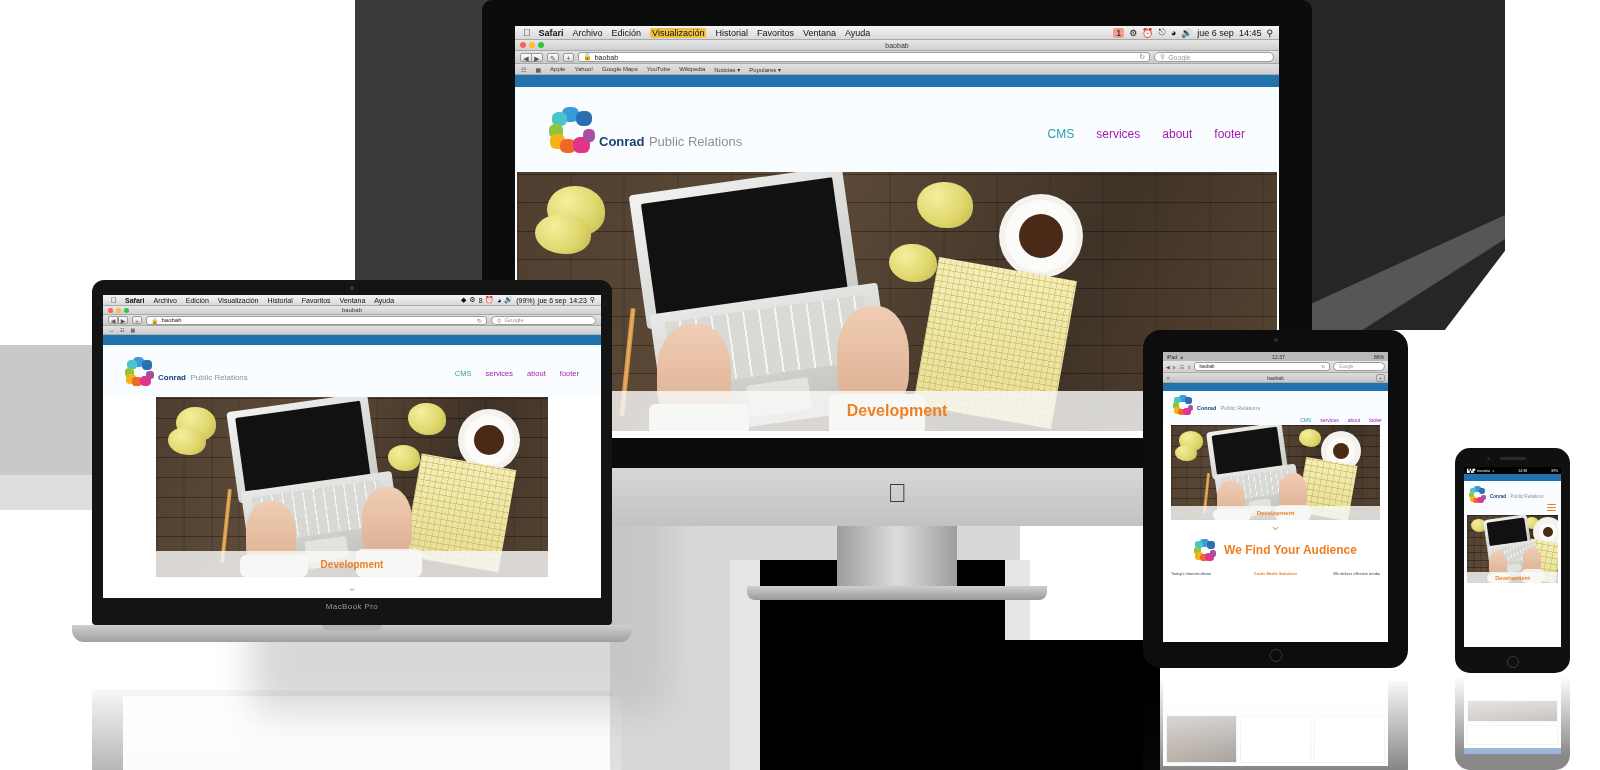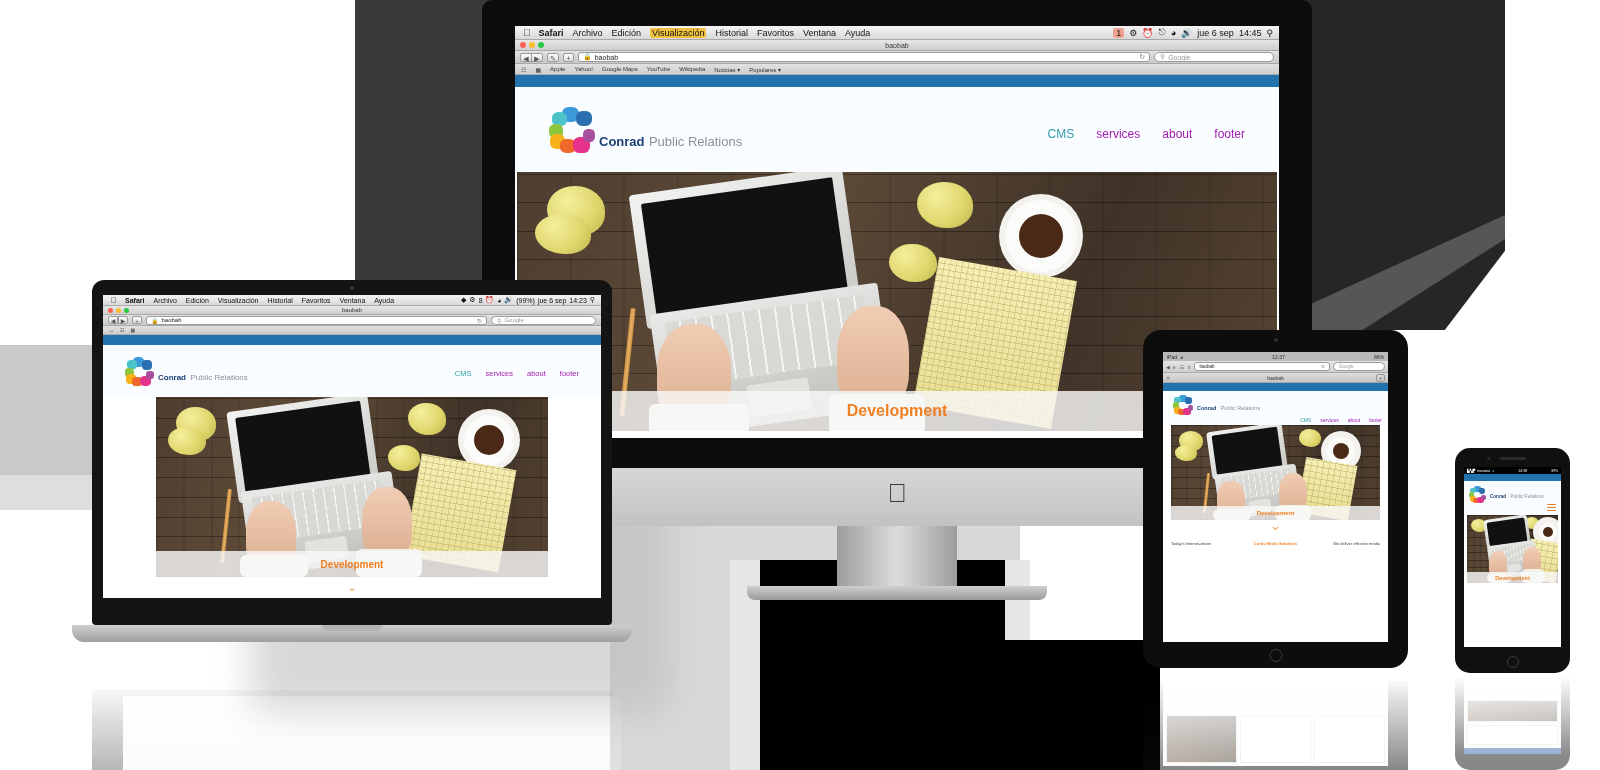--- a/index.html
+++ b/index.html
@@ -465,20 +465,21 @@
             <div class="cuff" style="left:84px;top:158px;width:68px;height:22px"></div>
             <div class="cuff" style="left:200px;top:152px;width:66px;height:28px"></div>
           </div>
           <div class="hero-band" style="height:26px">
             <span class="hero-band-label" style="font-size:10px">Development</span>
           </div>
         </div>
         <div class="chev" style="font-size:11px;margin-top:4px">⌄</div>
       </div>
     </div>
+    <div class="mbplabel">MacBook Pro</div>
     <div class="hinge"></div>
     <div class="notch"></div>
   </div>
 
   <div class="device" id="ipad">
     <div class="bezel"></div>
     <div class="cam"></div>
     <div class="screen">
 
       <div class="ipad-status" style="height:9px;font-size:5px;">
@@ -559,20 +560,33 @@
             <div class="cuff" style="left:42px;top:84px;width:38px;height:12px"></div>
             <div class="cuff" style="left:104px;top:80px;width:36px;height:16px"></div>
           </div>
           <div class="hero-band" style="height:14px">
             <span class="hero-band-label" style="font-size:6px">Development</span>
           </div>
         </div>
 
         <div class="chev" style="font-size:13px;margin-top:1px;line-height:10px">⌄</div>
 
+        <div style="display:flex;align-items:center;justify-content:center;gap:8px;margin-top:8px">
+          <div class="puzzle" style="width:22px;height:22px">
+            <span style="left:6px;top:0px;width:9px;height:8px;background:#3b9ad9"></span>
+            <span style="left:13px;top:2px;width:8px;height:8px;background:#2a6fb0"></span>
+            <span style="left:1px;top:2px;width:8px;height:7px;background:#4cc3c9"></span>
+            <span style="left:0px;top:8px;width:7px;height:7px;background:#8cc63f"></span>
+            <span style="left:1px;top:13px;width:8px;height:8px;background:#f7b21a"></span>
+            <span style="left:6px;top:15px;width:8px;height:7px;background:#f0672a"></span>
+            <span style="left:11px;top:14px;width:9px;height:8px;background:#e5338b"></span>
+            <span style="left:16px;top:11px;width:6px;height:7px;background:#a94fa0"></span>
+          </div>
+          <span class="sec-title" style="font-size:12px">We Find Your Audience</span>
+        </div>
 
         <div style="display:flex;gap:5px;padding:10px 8px 0 8px;font-size:4px;line-height:1.6">
           <div class="foot-col" style="flex:1">Today's Internet-driven</div>
           <div class="foot-col" style="flex:1;text-align:center">
             <span class="fc-hl">Curtis Media Solutions</span>
           </div>
           <div class="foot-col" style="flex:1;text-align:right">We deliver effective media</div>
         </div>
       </div>
     </div>

